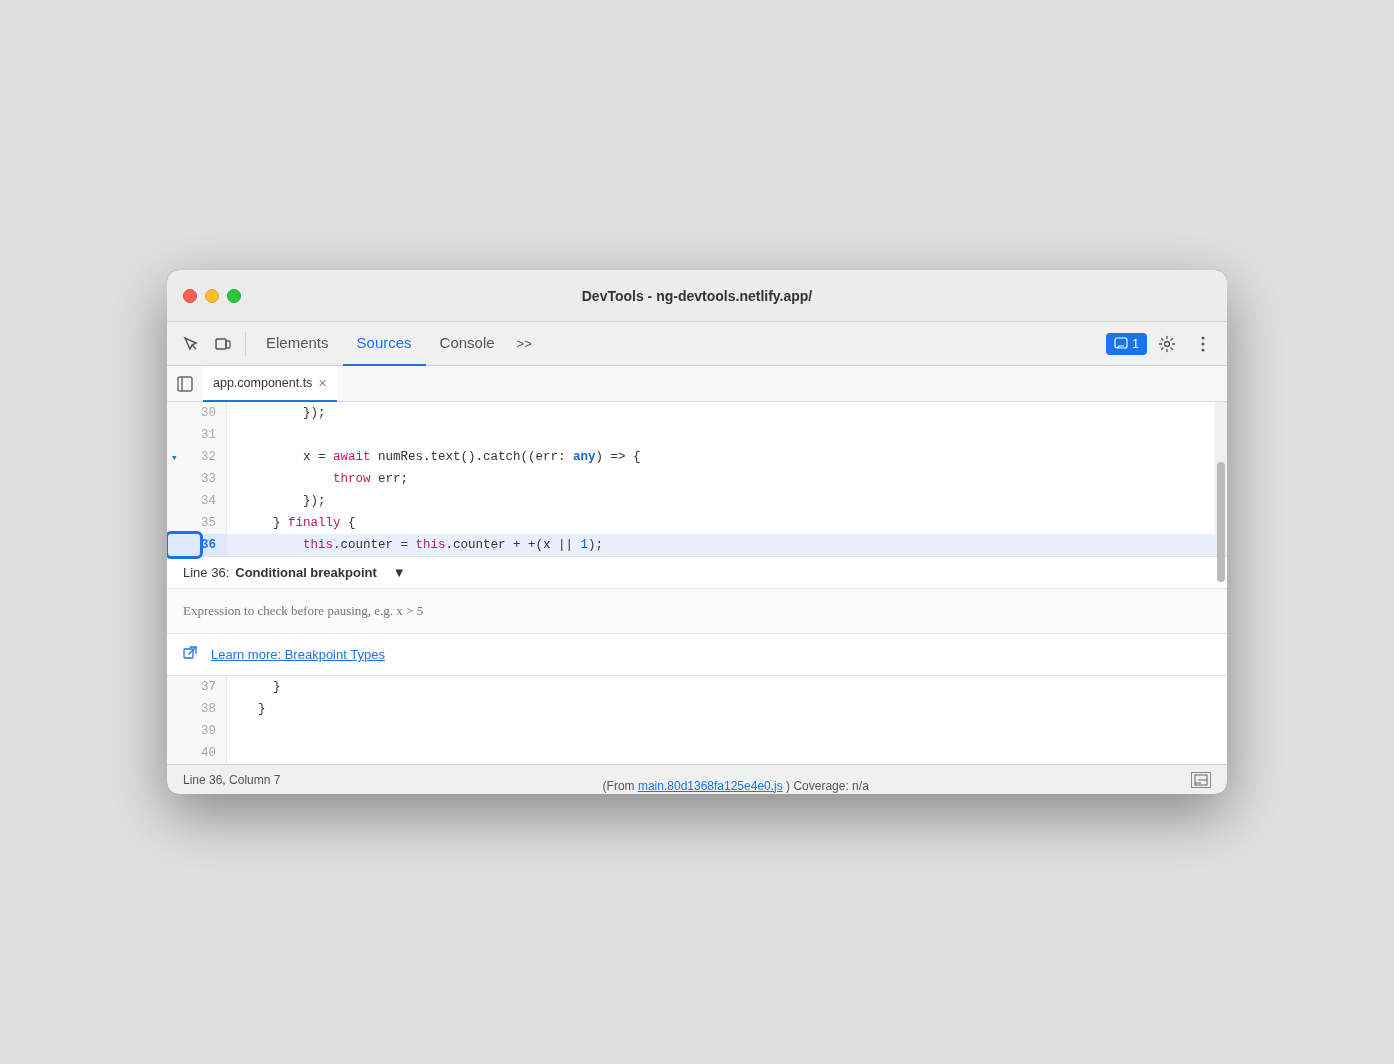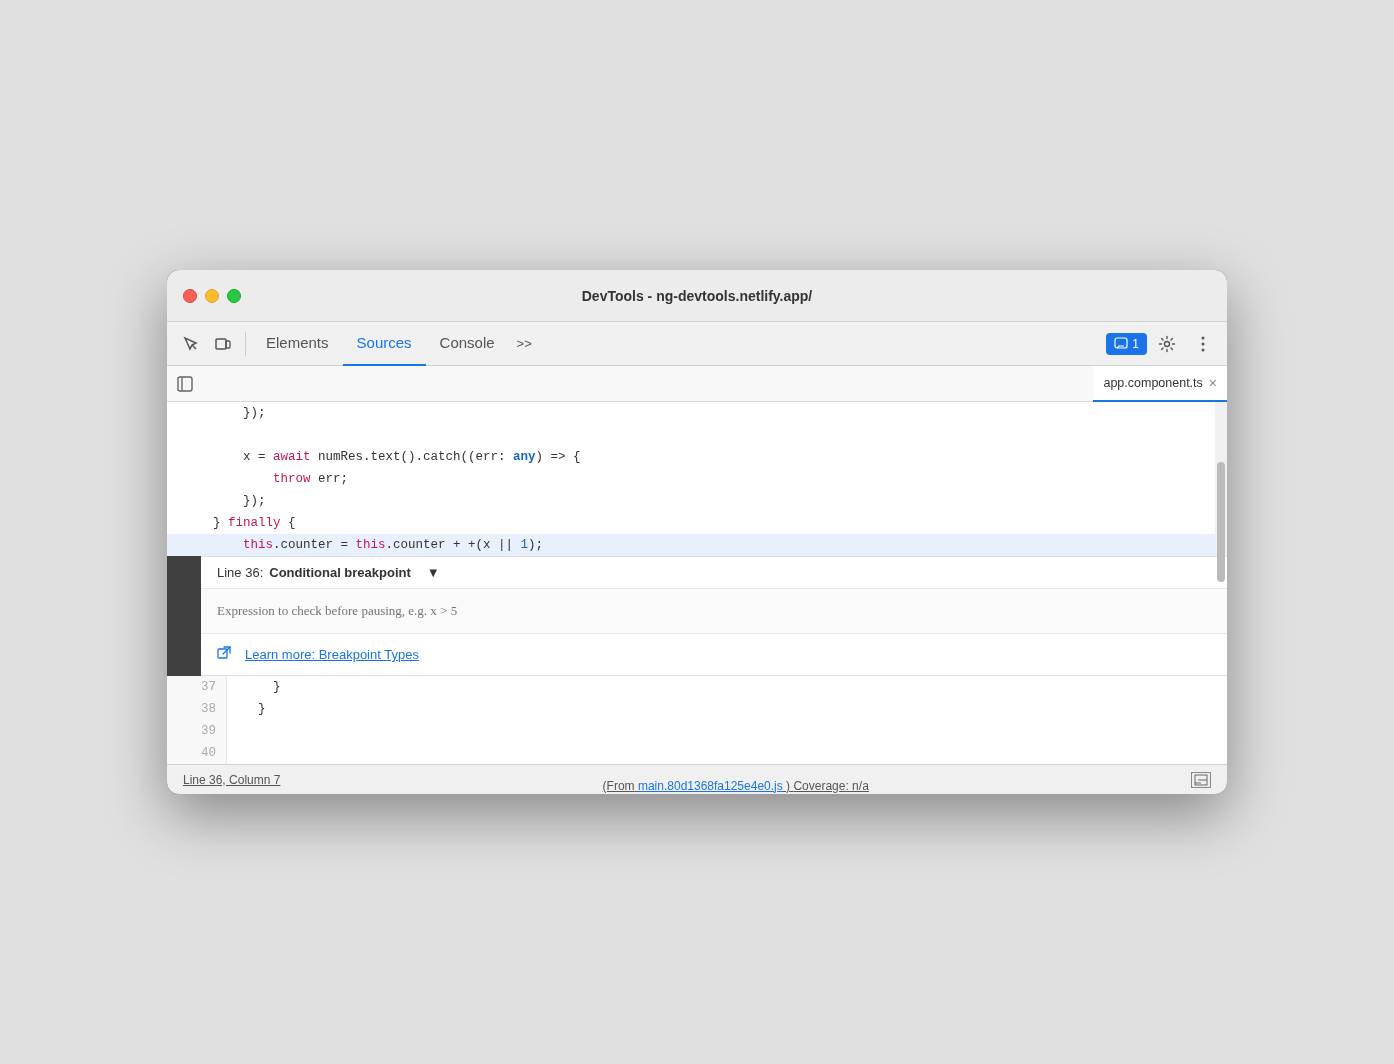--- a/index.html
+++ b/index.html
@@ -132,21 +132,20 @@
     }
 
     
     .file-tab-bar {
       background: #f8f8f8;
       border-bottom: 1px solid #d8d8d8;
       display: flex;
       align-items: center;
       height: 36px;
       padding-left: 4px;
-      justify-content: space-between;
     }
 
     .sidebar-toggle {
       width: 28px;
       height: 28px;
       display: flex;
       align-items: center;
       justify-content: center;
       cursor: pointer;
       color: #666;
@@ -270,21 +269,20 @@
       background: #bbb;
       border-radius: 4px;
       margin-top: 60px;
     }
 
     
     .breakpoint-popup {
       background: white;
       border-top: 1px solid #e0e0e0;
       border-bottom: 1px solid #e0e0e0;
-      margin-left: 34px;
     }
 
     .bp-header {
       display: flex;
       align-items: center;
       padding: 8px 16px;
       font-size: 13px;
       color: #333;
       gap: 6px;
       border-bottom: 1px solid #e8e8e8;
@@ -339,21 +337,20 @@
     
     .status-bar {
       background: #f0f0f0;
       border-top: 1px solid #d0d0d0;
       height: 30px;
       display: flex;
       align-items: center;
       padding: 4px 16px;
       font-size: 12px;
       color: #555;
-      text-decoration: underline;
     }
 
     .status-left { margin-right: auto; }
     .status-center { 
       flex: 1;
       text-align: center;
       margin-top: 12px;
     }
     .status-link {
       color: #1a73e8;
@@ -453,20 +450,52 @@
     </div>
     <div class="file-tab">
       <span>app.component.ts</span>
       <span class="close-btn">×</span>
     </div>
   </div>
 
   <div style="position: relative; display: flex; flex-direction: column;">
 
     <div class="code-area">
+      <div class="line-numbers">
+
+        <div class="ln-row">
+          <span>30</span>
+        </div>
+
+        <div class="ln-row">
+          <span>31</span>
+        </div>
+
+        <div class="ln-row">
+          <span class="arrow-indicator">▾</span>
+          <span>32</span>
+        </div>
+
+        <div class="ln-row">
+          <span>33</span>
+        </div>
+
+        <div class="ln-row">
+          <span>34</span>
+        </div>
+
+        <div class="ln-row">
+          <span>35</span>
+        </div>
+
+        <div class="ln-row breakpoint-line" style="background:#dce9ff; color:#1a73e8; font-weight:600;">
+          <div class="breakpoint-ring"></div>
+          <span>36</span>
+        </div>
+      </div>
 
       <div class="code-content">
 
         <div class="code-line">
           <span class="plain">        });</span>
         </div>
 
         <div class="code-line">
           <span class="plain"></span>
         </div>

